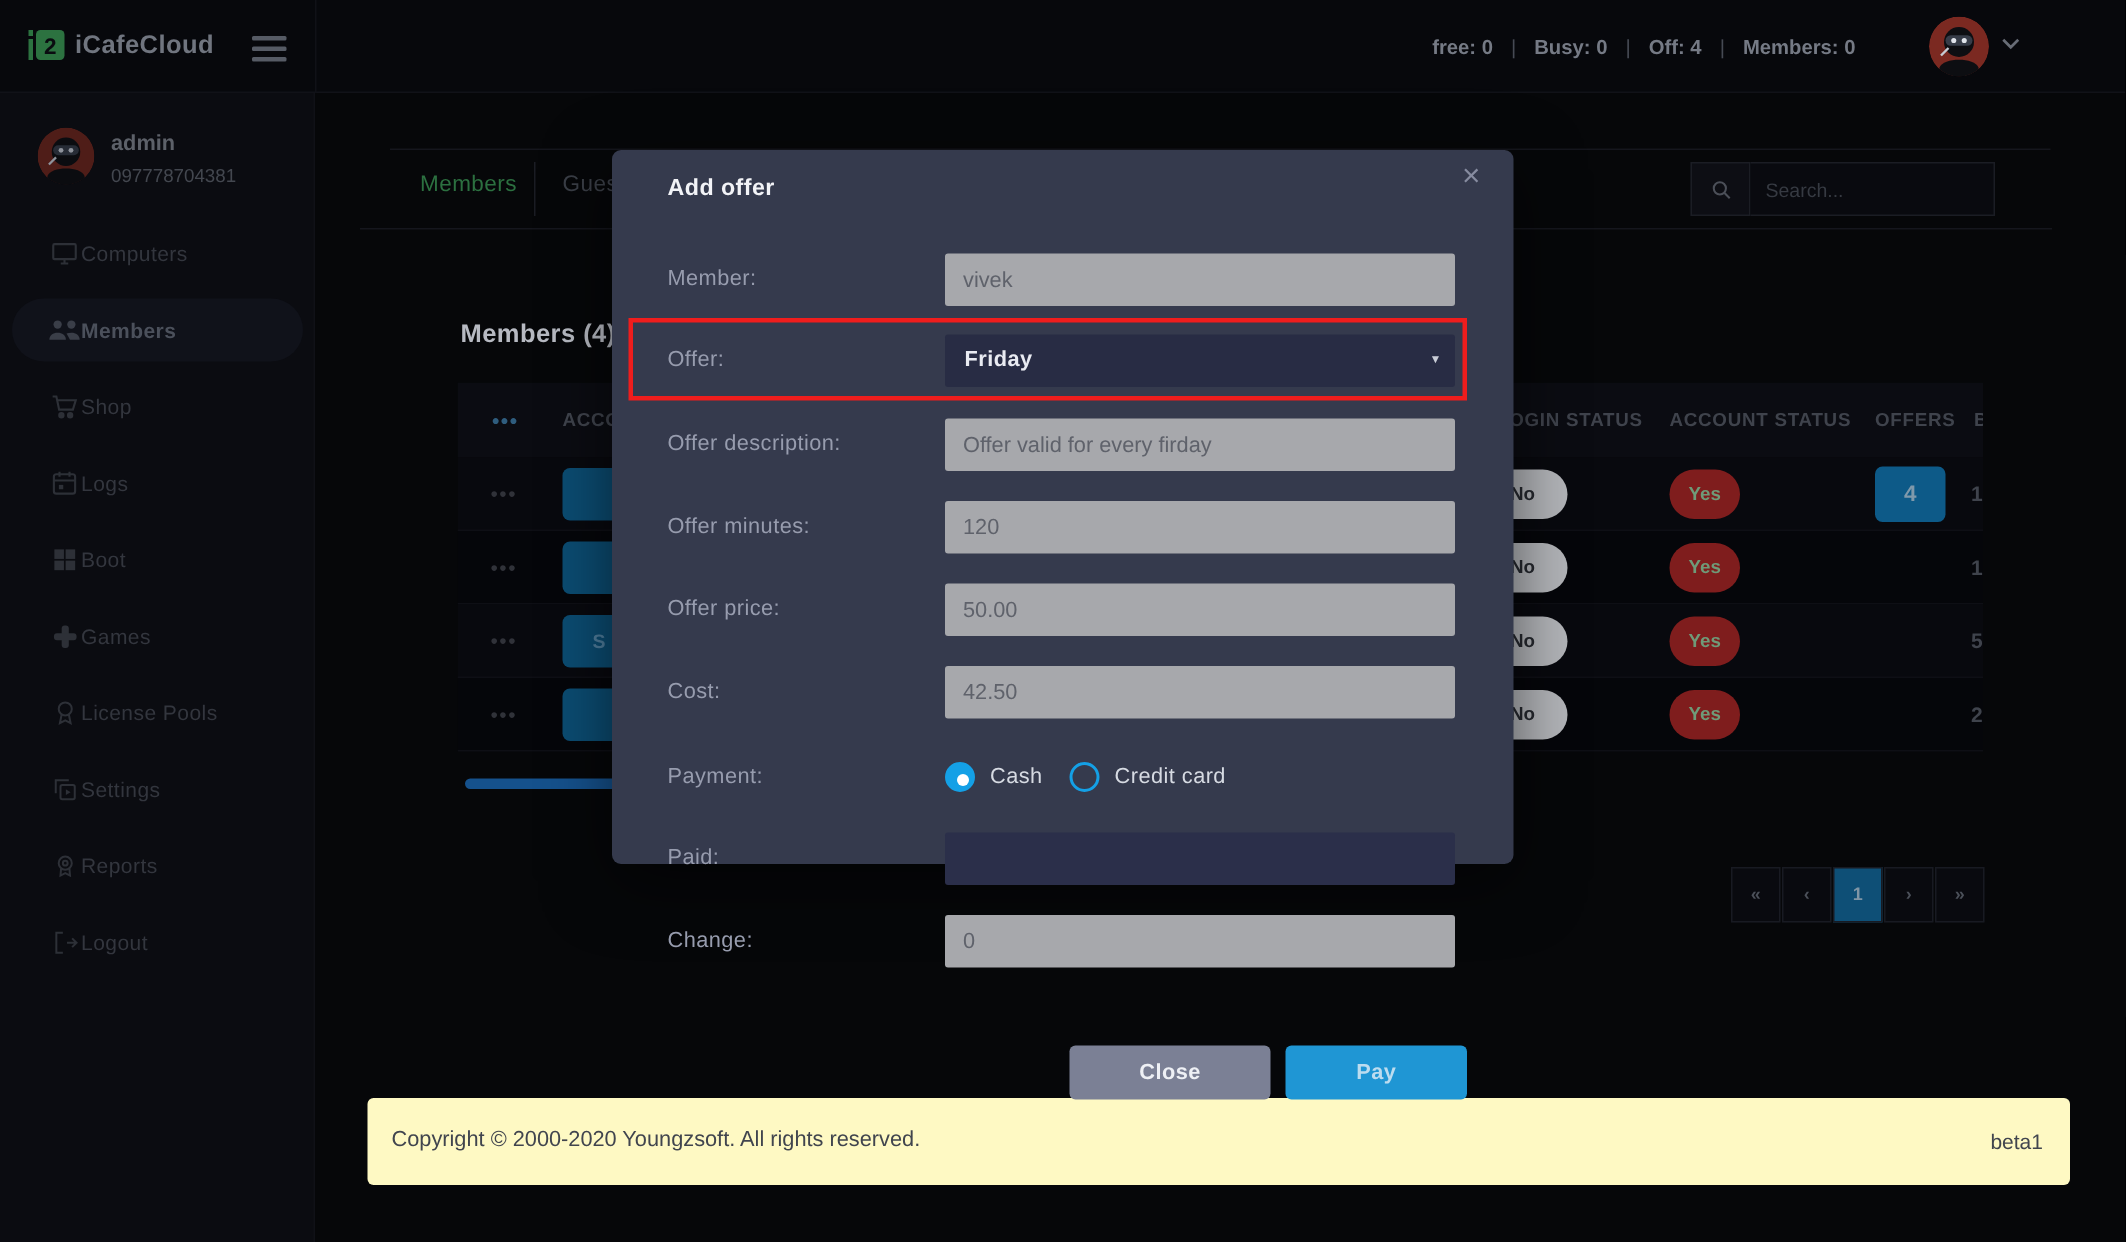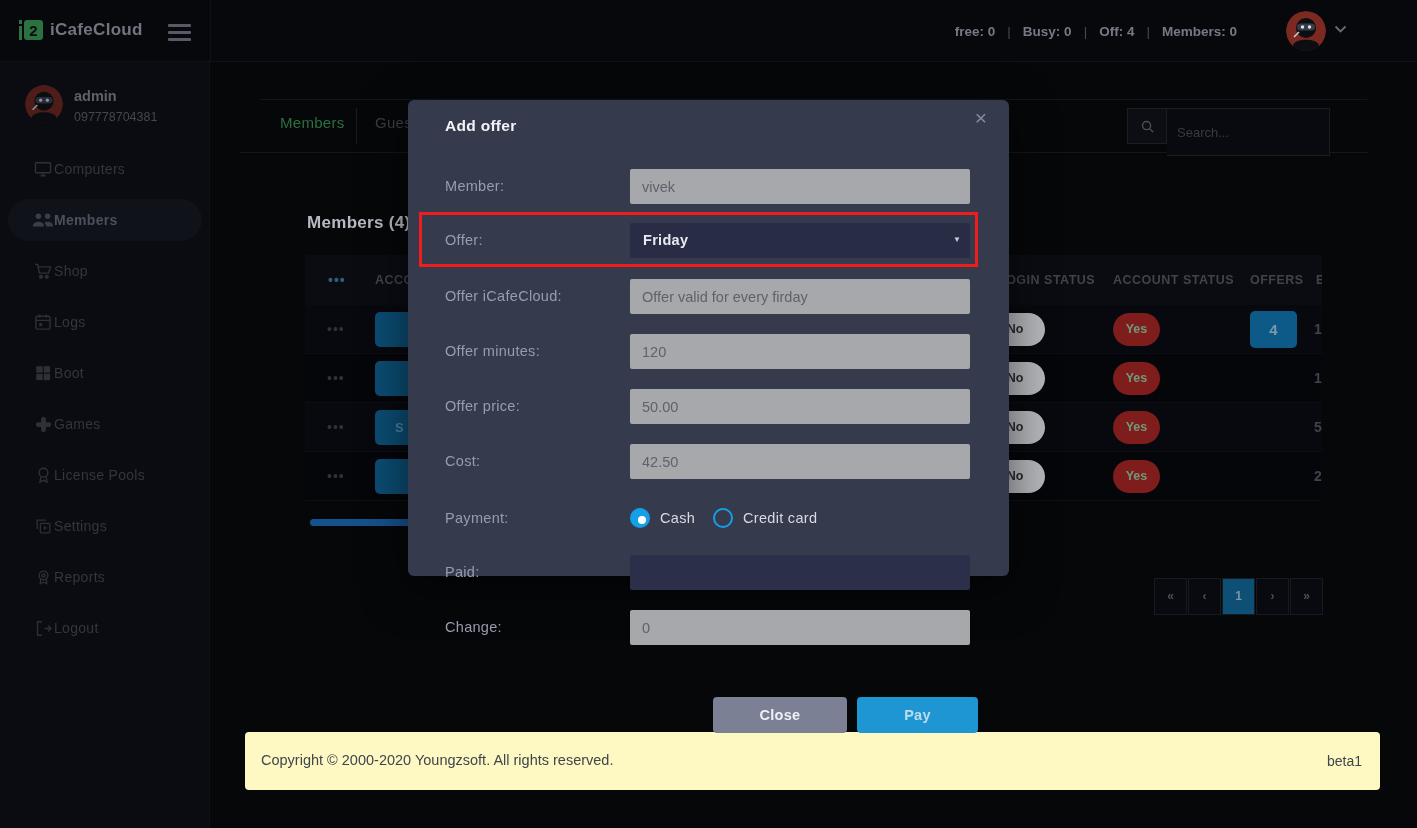--- a/index.html
+++ b/index.html
@@ -33,21 +33,21 @@
 
   
   .hline { position:absolute; height:1px; background:#15161d; }
   .tab { position:absolute; top:114px; font-size:15px; letter-spacing:.3px; cursor:pointer; }
   .tab.active { color:#2c7040; }
   .tab.inactive { color:#3a3e46; }
   .tab-div { position:absolute; left:356px; top:108px; width:1px; height:36px; background:#1b1d24; }
 
   .search-wrap { position:absolute; left:1127px; top:108px; width:203px; height:36px; display:flex; }
   .search-icon-box { width:40px; height:36px; background:#0d0e14; border:1px solid #1b1d24; display:flex; align-items:center; justify-content:center; color:#4b4f58; }
-  .search-input { width:163px; height:48px; background:#090a0f; border:1px solid #1b1d24; border-left:none; color:#fca5a5; font-size:13px; padding:0 10px; outline:none; font-family:"Liberation Sans", sans-serif; }
+  .search-input { width:163px; height:36px; background:#090a0f; border:1px solid #1b1d24; border-left:none; color:#fca5a5; font-size:13px; padding:0 10px; outline:none; font-family:"Liberation Sans", sans-serif; }
   .search-input::placeholder { color:#363a42; }
 
   .section-title { position:absolute; left:307px; top:213px; font-size:17px; font-weight:bold; color:#b7bac2; letter-spacing:.3px; }
 
   .table-clip { position:absolute; left:305px; top:255px; width:1017px; height:247px; overflow:hidden; }
   .trow { position:relative; width:1017px; }
   .thead { height:50px; background:#0b0c12; }
   .tbody-row { height:49px; border-bottom:1px solid #0e0f15; }
   .row-a { background:#08090e; }
   .row-b { background:#05060a; }
@@ -349,21 +349,21 @@
       <div class="mlabel">Offer:</div>
       <div class="mctrl">
         <div class="select-box">
           <span class="select-text">Friday</span>
           <span class="select-arrow">▼</span>
         </div>
       </div>
     </div>
 
     <div class="mrow" style="top:179px">
-      <div class="mlabel">Offer iCafeCloud:</div>
+      <div class="mlabel">Offer description:</div>
       <div class="mctrl"><input class="input-gray" disabled="" value="Offer valid for every firday" style=""></div>
     </div>
 
     <div class="mrow" style="top:234px">
       <div class="mlabel">Offer minutes:</div>
       <div class="mctrl"><input class="input-gray" disabled="" value="120" style=""></div>
     </div>
 
     <div class="mrow" style="top:289px">
       <div class="mlabel">Offer price:</div>

